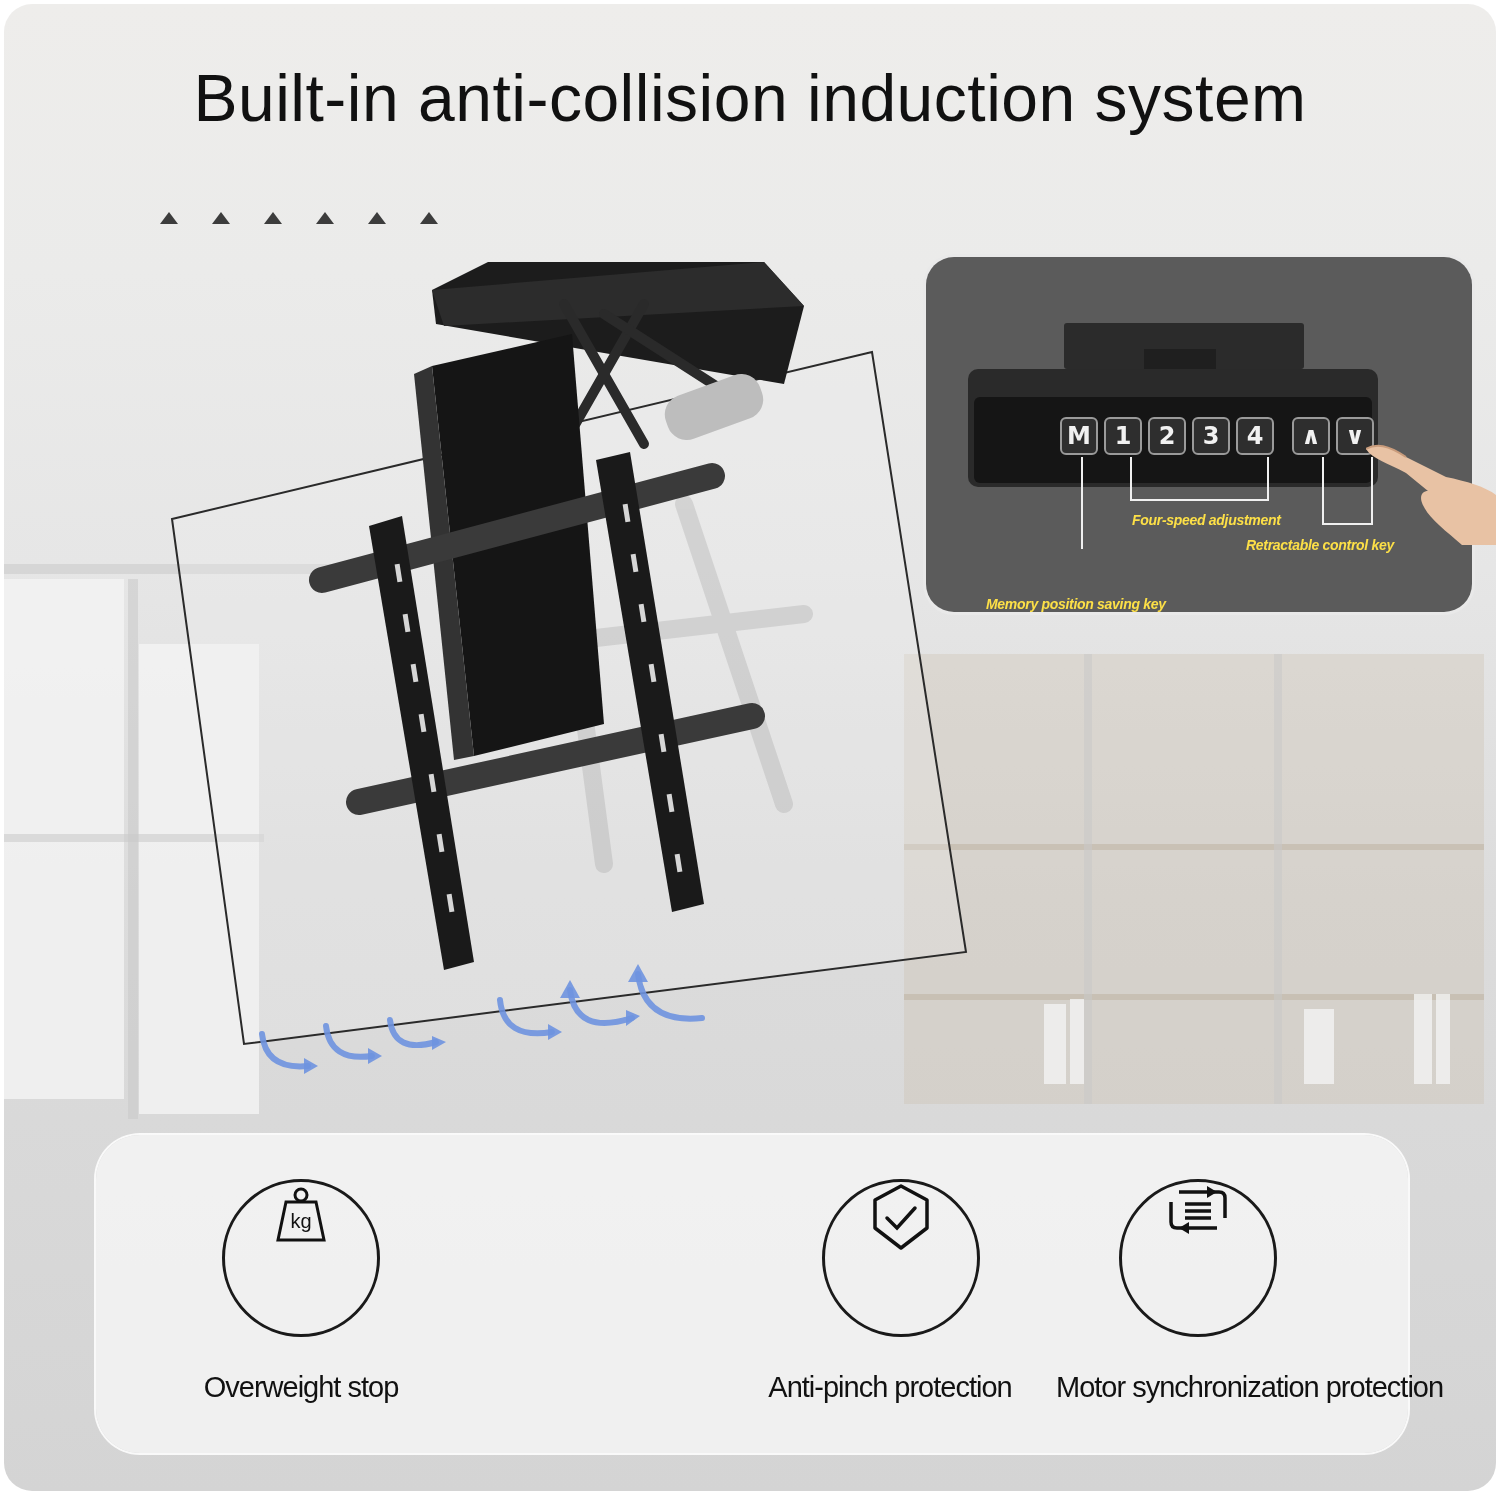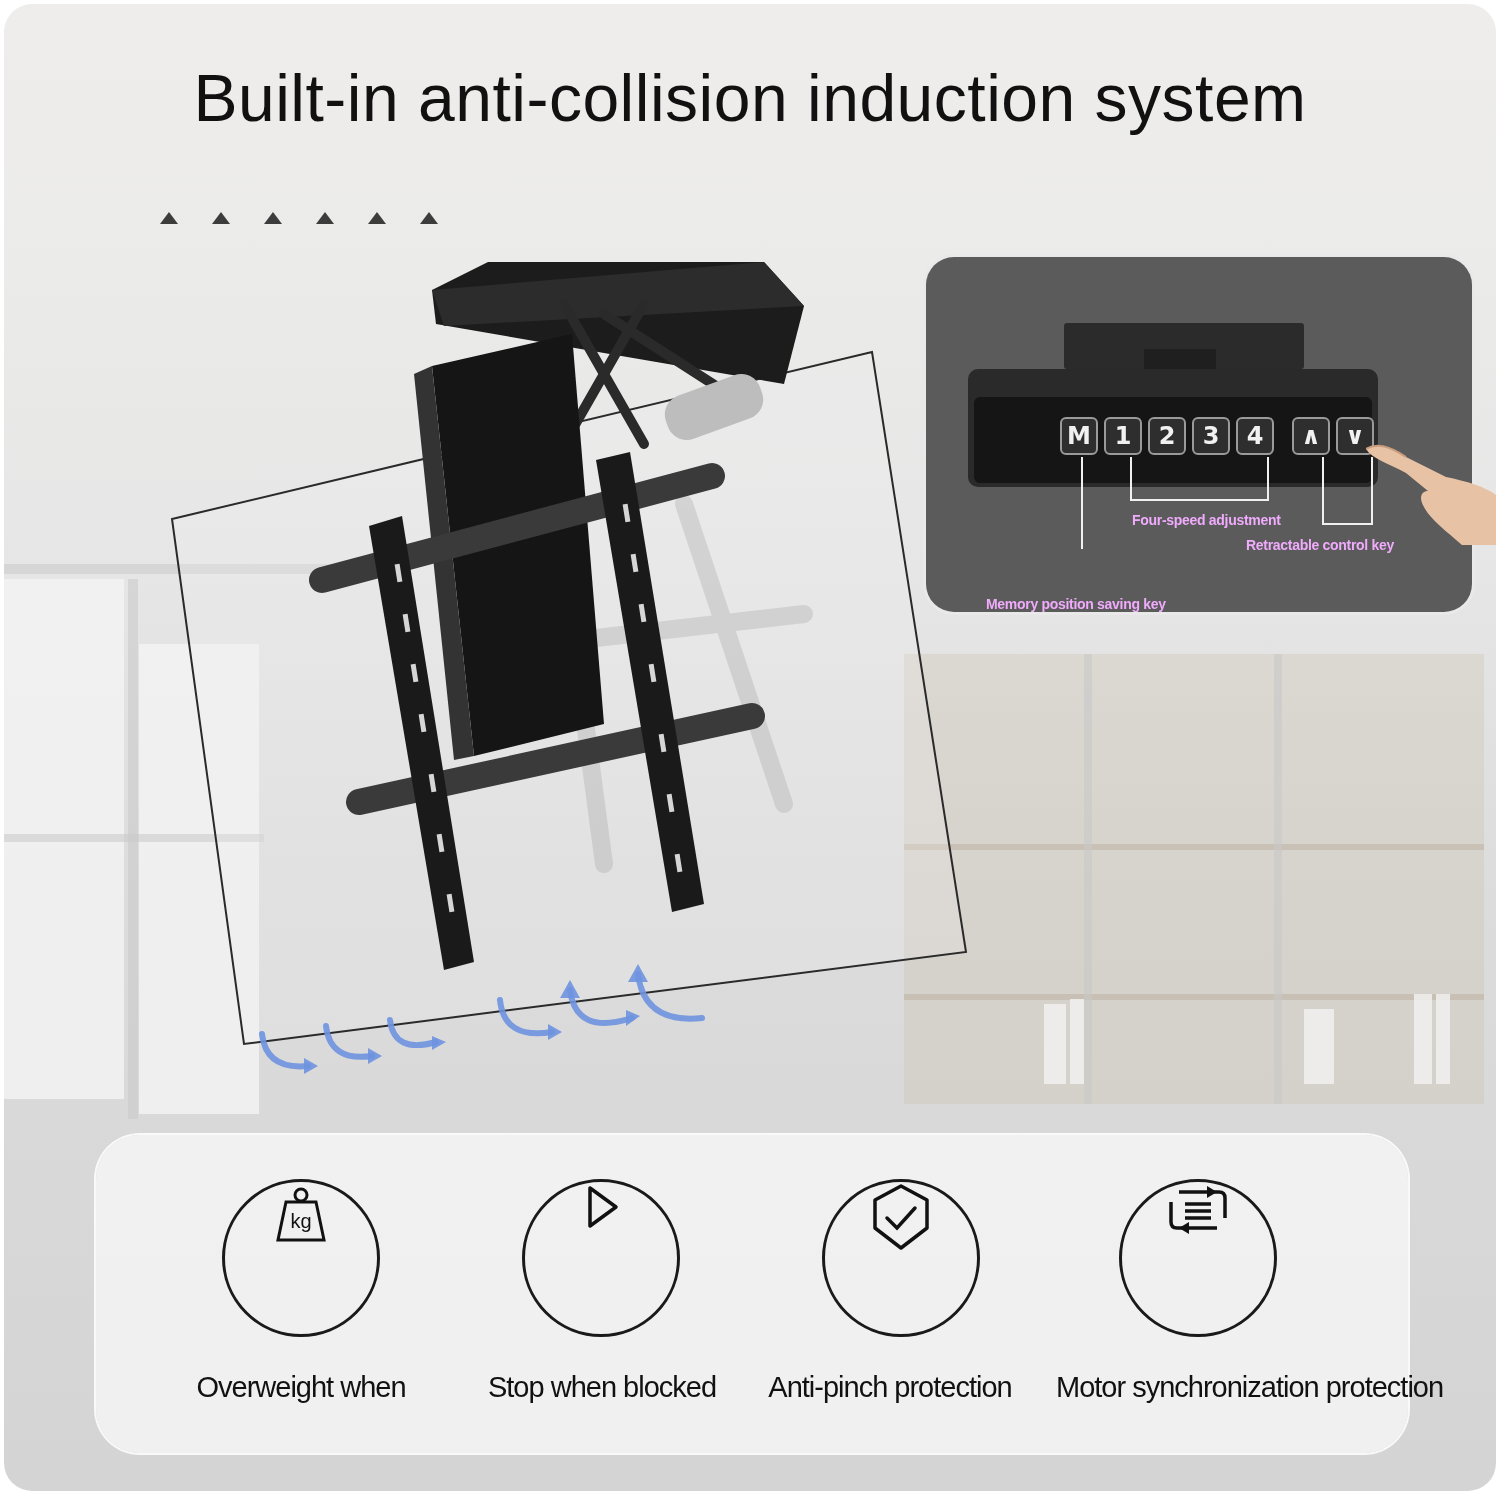--- a/index.html
+++ b/index.html
@@ -59,23 +59,24 @@
   .key {
     width: 38px; height: 38px; border-radius: 6px; background: #2e2e2e;
     border: 2px solid #9a9a9a; color: #f1f1f1; font-size: 24px; font-weight: 700;
     display: flex; align-items: center; justify-content: center;
     font-family: "DejaVu Sans", sans-serif;
   }
   .key.arrow { margin-left: 12px; }
   .key.arrow + .key.arrow { margin-left: 0; }
   .callout-line { position: absolute; background: #f0f0f0; }
   .callout-label {
-    position: absolute; color: #f0abfc; font-size: 14px; font-weight: 700;
+    position: absolute; color: #fde047; font-size: 14px; font-weight: 700;
     font-family: "Liberation Sans Narrow", "Liberation Sans", sans-serif; letter-spacing: -0.3px;
     white-space: nowrap;
+    font-style: italic;
   }
   .finger {
     position: absolute; left: 440px; top: 178px; width: 130px; height: 110px;
   }
 
   
   .features-card {
     position: absolute; left: 92px; top: 1131px; width: 1312px; height: 318px;
     border-radius: 44px; background: rgba(242,242,242,0.93);
     box-shadow: 0 0 0 2px rgba(255,255,255,.85);
@@ -226,31 +227,23 @@
   <div class="features-card">
 
     <div class="feature" style="left:55px;">
       <div class="circle" style="left:71px;">
         <svg width="70" height="70" viewBox="0 0 70 70">
           <circle cx="35" cy="13" r="6" fill="none" stroke="#111" stroke-width="3"></circle>
           <polygon points="20,20 50,20 58,58 12,58" fill="none" stroke="#111" stroke-width="3"></polygon>
           <text x="35" y="46" text-anchor="middle" font-family="Liberation Sans, sans-serif" font-size="20" fill="#111">kg</text>
         </svg>
       </div>
-      <div class="label">Overweight when</div>
-    </div>
-
-    <div class="feature" style="left:356px;">
-      <div class="circle" style="left:70px;">
-        <svg width="50" height="50" viewBox="0 0 50 50">
-          <polygon points="14,6 40,25 14,44" fill="none" stroke="#111" stroke-width="3.5" stroke-linejoin="round"></polygon>
-        </svg>
-      </div>
-      <div class="label">Stop when blocked</div>
-    </div>
+      <div class="label">Overweight stop</div>
+    </div>
+
 
     <div class="feature" style="left:644px;">
       <div class="circle" style="left:82px;">
         <svg width="64" height="70" viewBox="0 0 64 70">
           <polygon points="32,4 58,18 58,46 32,66 6,46 6,18" fill="none" stroke="#111" stroke-width="3.5" stroke-linejoin="round"></polygon>
           <polyline points="18,36 28,46 46,26" fill="none" stroke="#111" stroke-width="3.5" stroke-linecap="round"></polyline>
         </svg>
       </div>
       <div class="label">Anti-pinch protection</div>
     </div>

